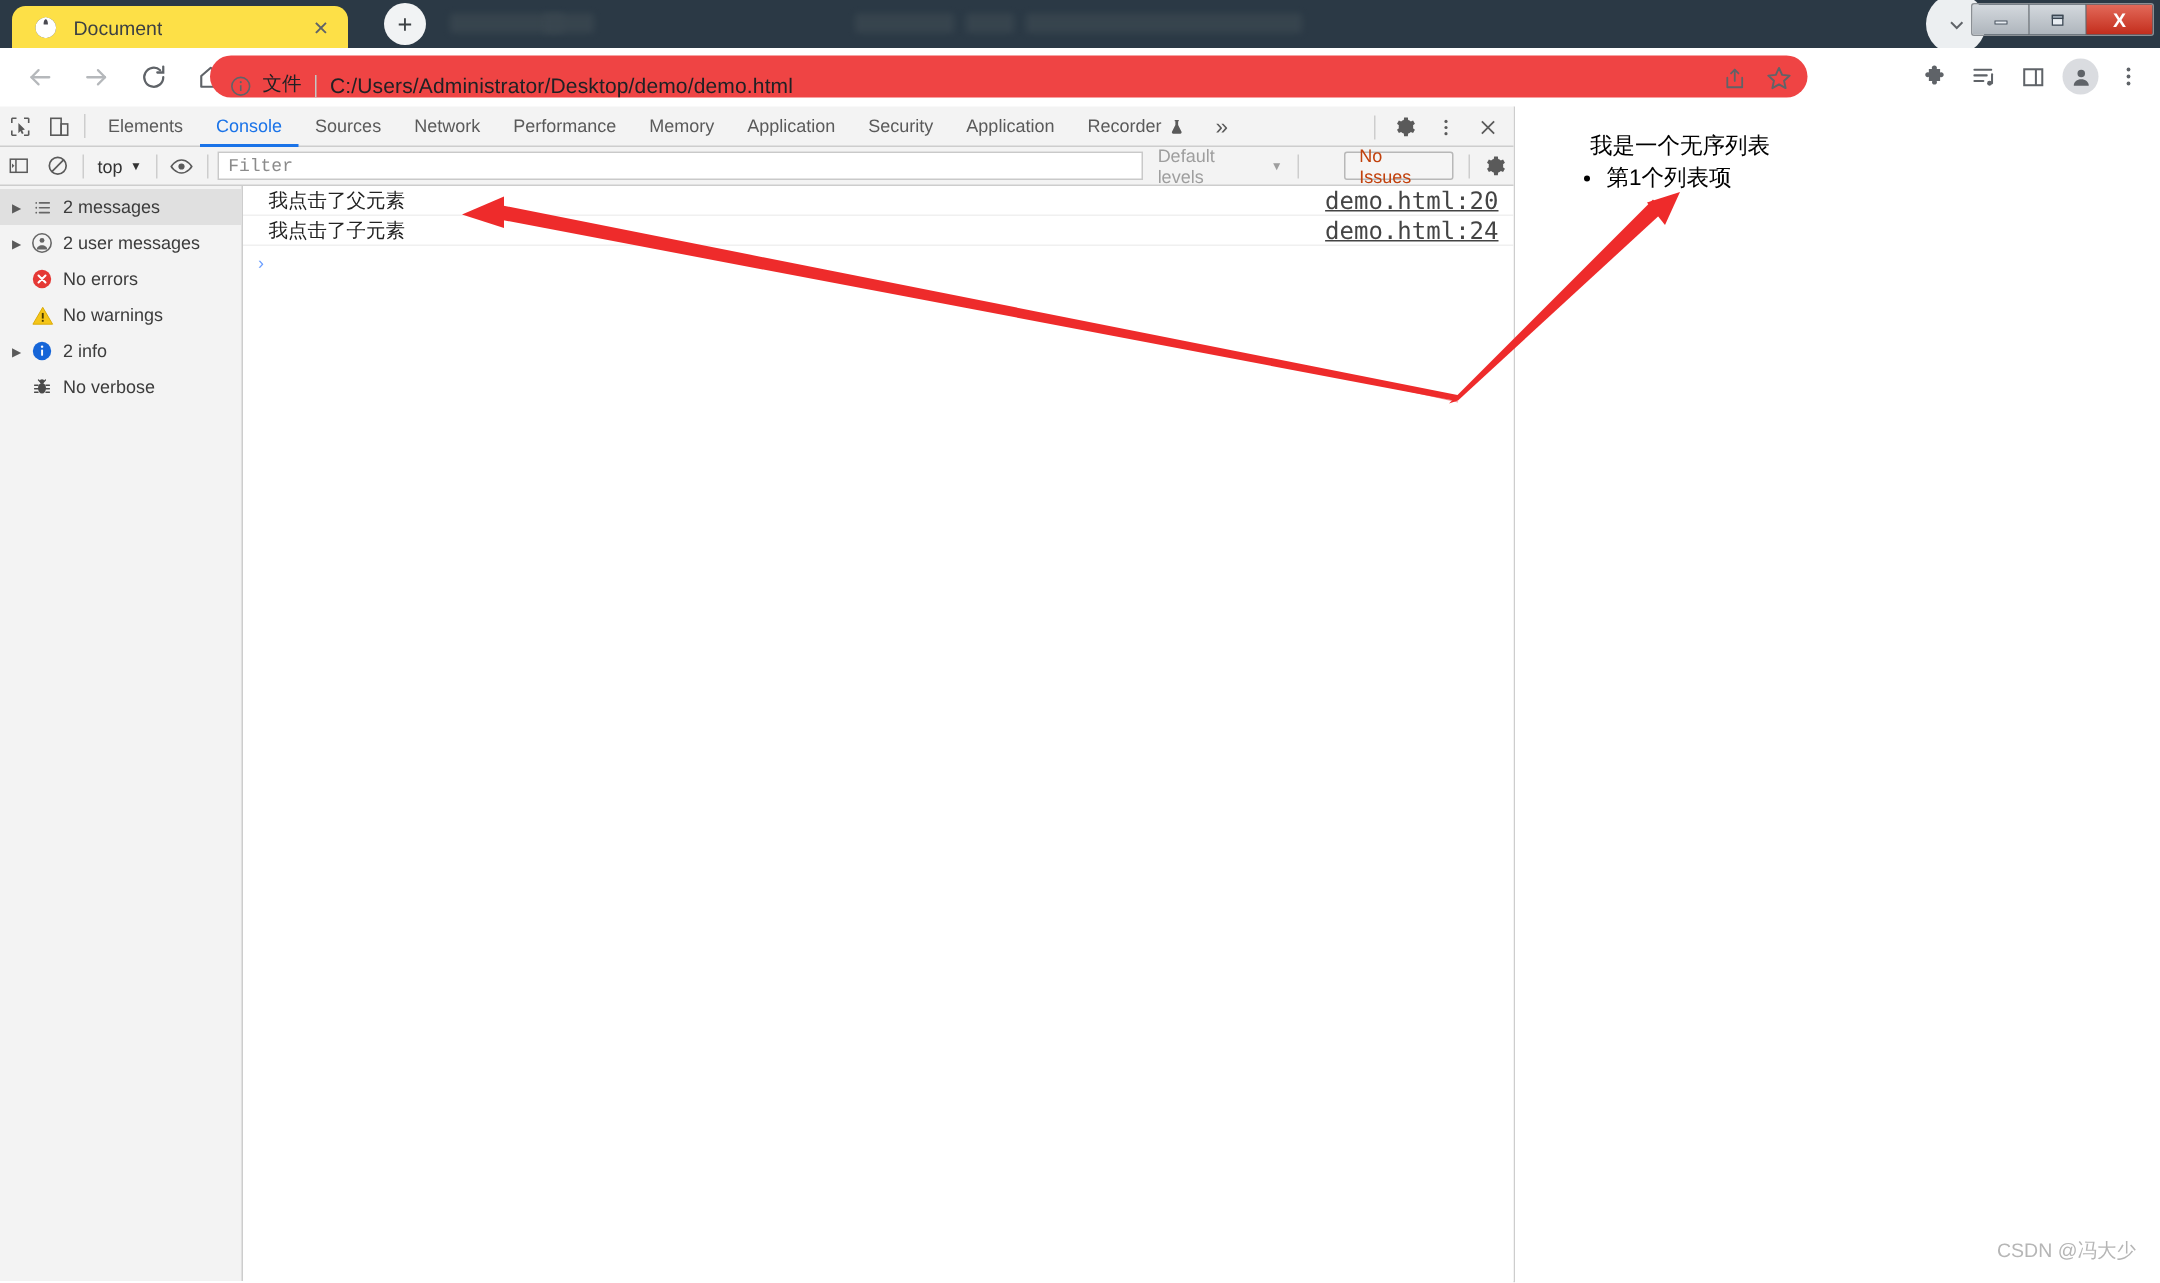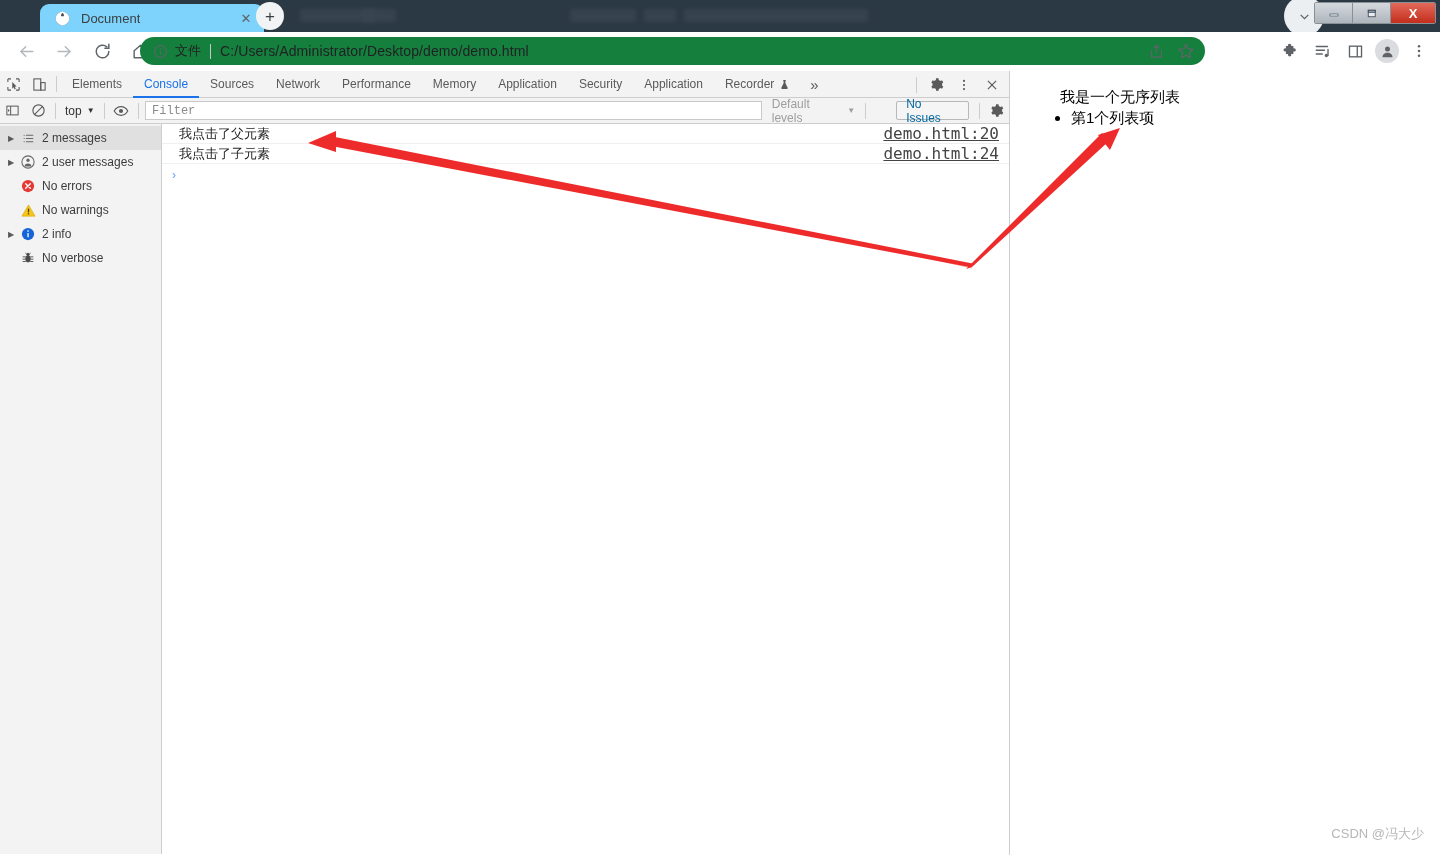--- a/index.html
+++ b/index.html
@@ -17,23 +17,23 @@
     background: #2b3945;
     overflow: hidden;
   }
   .bg-ghost {
     position: absolute; top: 9px; height: 13px;
     background: #39464f; border-radius: 2px; opacity: .85;
     filter: blur(2.2px);
   }
   .tab {
     position: absolute; left: 8px; top: 4px; width: 224px; height: 28px;
-    background: #7dd3fc;
+    background: #fde047;
     border-top-left-radius: 9px; border-top-right-radius: 9px;
-    display: flex; align-items: center; margin-left: 32px;
+    display: flex; align-items: center;
   }
   .tab-favicon {
     margin-left: 14px; width: 16px; height: 16px;
     display: inline-flex; align-items: center; justify-content: center;
   }
   .tab-title {
     margin-left: 11px; font-size: 13px; color: #3c4043;
     white-space: nowrap; overflow: hidden; text-overflow: ellipsis;
     max-width: 160px;
   }
@@ -82,22 +82,22 @@
   }
   .nav-btn {
     width: 32px; height: 32px; margin-left: 6px;
     display: flex; align-items: center; justify-content: center;
     border-radius: 50%;
   }
   .nav-btn.first { margin-left: 10px; }
   .omnibox {
     position: absolute; left: 140px; top: 5px;
     width: 1065px; height: 28px;
-    background: #15803d; border-radius: 14px;
-    display: flex; align-items: center;
+    background: #ef4444; border-radius: 14px;
+    display: flex; align-items: flex-end;
   }
   .ob-info { margin-left: 12px; width: 16px; height: 16px;
     display: flex; align-items: center; justify-content: center; }
   .ob-scheme { margin-left: 7px; font-size: 13px; color: #202124; }
   .ob-sep { margin: 0 9px; width: 1px; height: 15px; background: #c4c7c5; }
   .ob-url { font-size: 14px; color: #202124; letter-spacing: .1px; }
   .ob-right { position: absolute; right: 6px; display: flex; align-items: center; gap: 4px; }
   .ob-icon { width: 26px; height: 26px; display: flex; align-items: center; justify-content: center; }
   .tb-icon {
     width: 30px; height: 30px;
@@ -162,21 +162,21 @@
     font-family: Liberation Mono, monospace;
   }
   .filter-input::placeholder { color: #8b8b8b; }
   .levels {
     margin-left: 10px; font-size: 12px; color: #9e9e9e;
     display: flex; align-items: center; gap: 5px;
   }
   .issues-btn {
     margin-left: 26px; height: 19px; padding: 0 9px;
     border: 1px solid #b8b8b8; background: #f5f5f5;
-    font-size: 12px; color: #0369a1;
+    font-size: 12px; color: #c2410c;
     display: flex; align-items: center; border-radius: 2px;
   }
 
   .dt-body { position: relative; display: flex; height: 730px; }
   .console-sidebar {
     width: 162px; height: 730px;
     background: #f3f3f3;
     border-right: 1px solid #cdcdcd;
     padding-top: 2px;
   }

